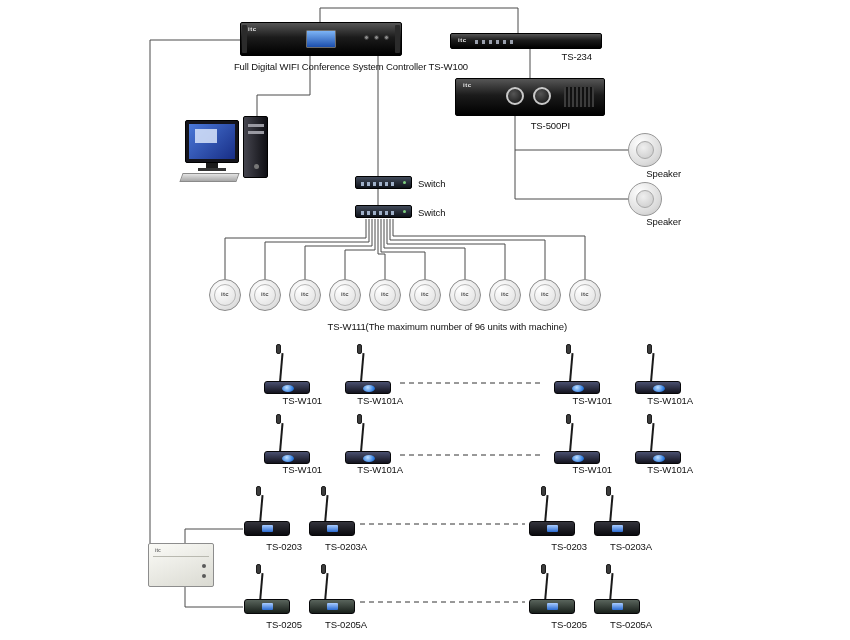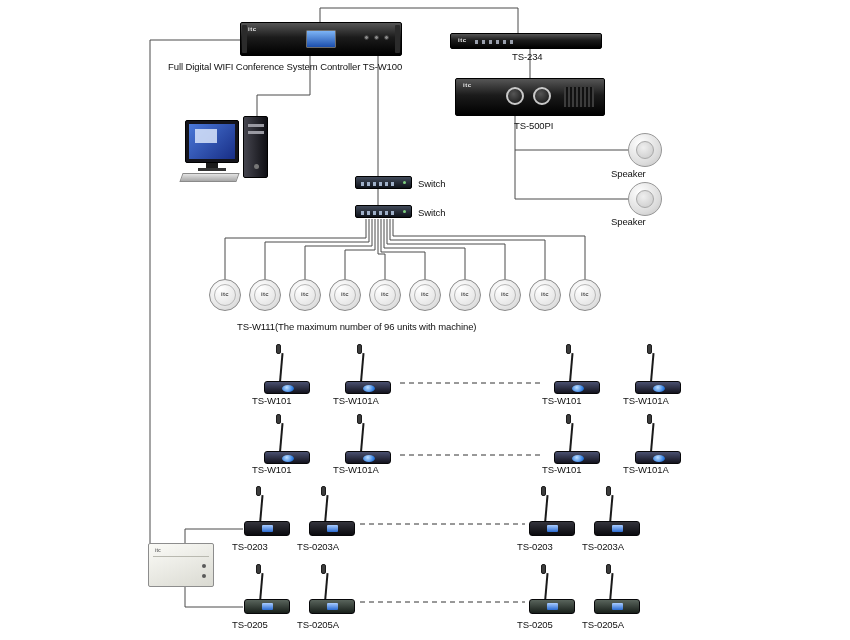--- a/index.html
+++ b/index.html
@@ -1,21 +1,21 @@
 <!DOCTYPE html>
 <html><head>
 <meta charset="utf-8">
 <style>
   * { margin:0; padding:0; box-sizing:border-box; }
   html,body { background:#fff; }
   body { font-family:"Liberation Sans", sans-serif; }
   .stage { position:relative; width:850px; height:640px; background:#fff; overflow:hidden; }
   svg.wires { position:absolute; left:0; top:0; pointer-events:none; }
 
-  .lbl { position:absolute; font-size:9.5px; color:#101010; text-align:left; letter-spacing:-0.1px; white-space:nowrap; }
+  .lbl { position:absolute; font-size:9.5px; color:#101010; text-align:right; letter-spacing:-0.1px; white-space:nowrap; }
   .lbl.bold { font-weight:normal; }
   .lbl.left { text-align:left; }
 
   
   .rack { position:absolute; background:linear-gradient(180deg,#565656,#1b1b1b 45%,#000); border:1px solid #000; border-radius:2px; }
   .rack .brand { position:absolute; left:7px; top:3px; font-size:6px; color:#e8e8e8; font-weight:bold; letter-spacing:0.5px; }
   .rack .ear { position:absolute; top:2px; bottom:2px; width:5px; background:#2b2b2b; border-radius:1px; }
   .rack .ear.l { left:1px; } .rack .ear.r { right:1px; }
   .ctrl-screen { position:absolute; left:50%; top:7px; transform:translateX(-50%); width:30px; height:18px;
                  background:linear-gradient(#7db4f5,#1c4fae); border:1px solid #6d6d6d; border-radius:1px; }
@@ -135,21 +135,21 @@
     <div class="slim-ports"></div>
   </div>
   <div class="lbl" style="left:512px;top:51px;width:80px">TS-234</div>
 
   <div class="rack" style="left:455px;top:78px;width:150px;height:38px">
     <span class="brand">itc</span>
     <div class="amp-dial" style="left:34%"></div>
     <div class="amp-dial" style="left:52%"></div>
     <div class="amp-vents"></div>
   </div>
-  <div class="lbl" style="left:514px;top:120px;width:80px">TS-500PI</div>
+  <div class="lbl" style="left:490px;top:120px;width:80px">TS-500PI</div>
 
   <div class="speaker" style="left:628px;top:133px">
       <div class="in"></div>
     </div>
   <div class="lbl" style="left:611px;top:168px;width:70px">Speaker</div>
   <div class="speaker" style="left:628px;top:182px">
       <div class="in"></div>
     </div>
   <div class="lbl" style="left:611px;top:216px;width:70px">Speaker</div>
 

